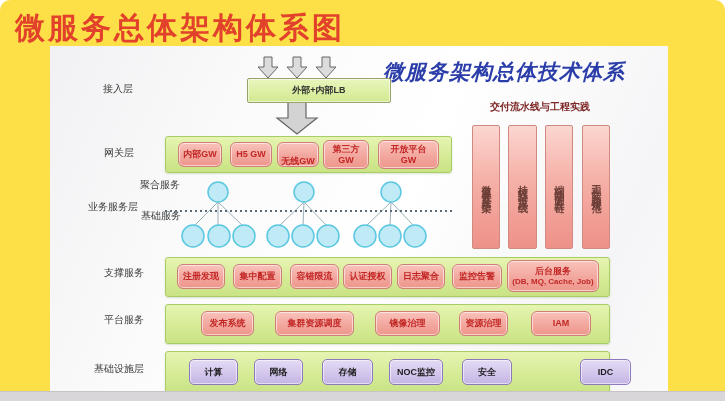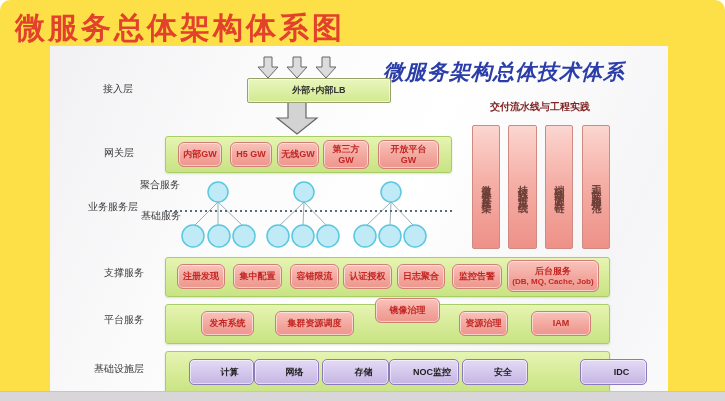--- a/index.html
+++ b/index.html
@@ -34,21 +34,21 @@
     box-shadow:inset 0 0 0 1px rgba(255,255,255,.55);
     color:#c22726;font-weight:bold;font-size:9px;line-height:1.15;
     display:flex;align-items:center;justify-content:center;flex-direction:column;
     text-align:center;white-space:nowrap;
   }
   .purplebox{
     background:linear-gradient(180deg,#e4daf5 0%,#d3c6ec 55%,#c5b4e3 100%);
     border:1px solid #8d7abc;border-radius:5px;
     box-shadow:inset 0 0 0 1px rgba(255,255,255,.55);
     color:#1d1d1d;font-weight:bold;font-size:9px;
-    display:flex;align-items:center;justify-content:center;text-align:center;white-space:nowrap;padding-left:16px;
+    display:flex;align-items:center;justify-content:center;text-align:center;white-space:nowrap;
   }
   .vbox{
     background:linear-gradient(180deg,#fbd6d0 0%,#f5b0a7 45%,#ee9188 100%);
     border:1px solid #cf8a81;border-radius:2px;
     writing-mode:vertical-rl;text-orientation:upright;
     color:#6e4038;font-weight:600;font-size:10px;letter-spacing:3px;
     display:flex;align-items:center;justify-content:center;
   }
   #pipeline-header{
     left:482px;top:100px;width:116px;text-align:center;
@@ -120,21 +120,21 @@
     <span>外部+内部LB</span>
   </div>
 
   <div class="abs greenbar" style="left:165px;top:136px;width:285px;height:35px;"></div>
   <div class="abs pinkbox" style="left:178px;top:142px;width:42px;height:23px;">
       <span>内部GW</span>
     </div>
   <div class="abs pinkbox" style="left:230px;top:142px;width:40px;height:23px;">
       <span>H5 GW</span>
     </div>
-  <div class="abs pinkbox" style="left:277px;top:142px;width:40px;height:23px;">
+  <div class="abs pinkbox" style="left:277px;top:142px;width:40px;height:23px;justify-content:flex-end;">
       <span>无线GW</span>
     </div>
   <div class="abs pinkbox" style="left:323px;top:140px;width:44px;height:27px;">
     <span>第三方</span>
     <span>GW</span>
   </div>
   <div class="abs pinkbox" style="left:378px;top:140px;width:59px;height:27px;">
     <span>开放平台</span>
     <span>GW</span>
   </div>
@@ -177,21 +177,21 @@
       <span>监控告警</span>
     </div>
 
   <div class="abs greenbar" style="left:165px;top:304px;width:443px;height:38px;"></div>
   <div class="abs pinkbox" style="left:201px;top:311px;width:51px;height:23px;justify-content:center;">
       <span>发布系统</span>
     </div>
   <div class="abs pinkbox" style="left:275px;top:311px;width:77px;height:23px;">
       <span>集群资源调度</span>
     </div>
-  <div class="abs pinkbox" style="left:375px;top:298px;width:63px;height:23px;">
+  <div class="abs pinkbox" style="left:375px;top:311px;width:63px;height:23px;">
       <span>镜像治理</span>
     </div>
   <div class="abs pinkbox" style="left:459px;top:311px;width:47px;height:23px;">
       <span>资源治理</span>
     </div>
   <div class="abs pinkbox" style="left:531px;top:311px;width:58px;height:23px;">
       <span>IAM</span>
     </div>
 
   <div class="abs greenbar" style="left:165px;top:351px;width:443px;height:41px;"></div>

